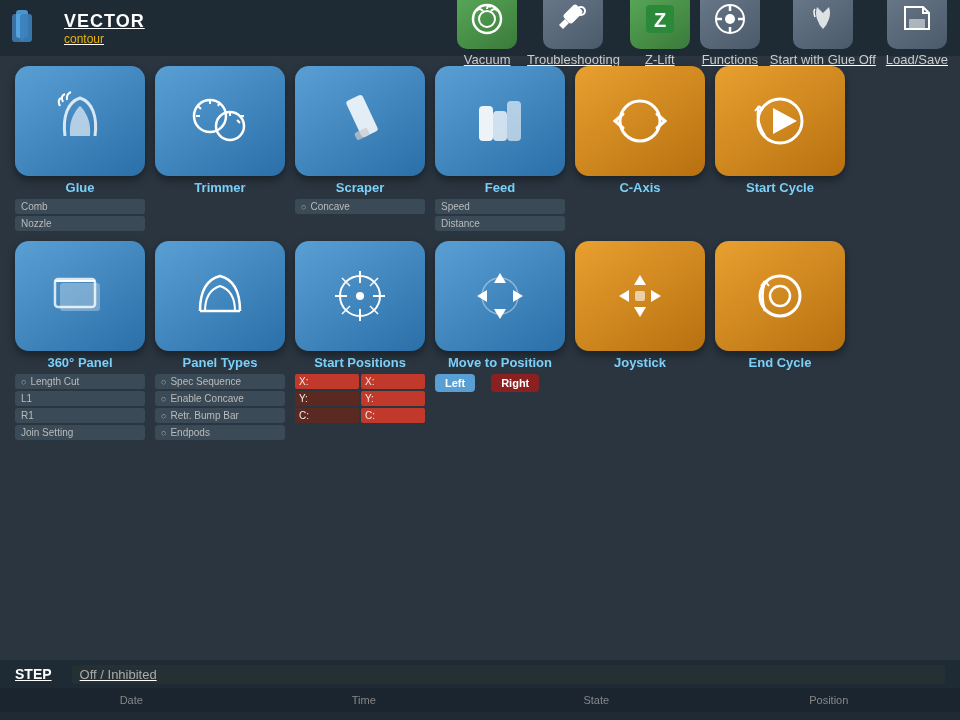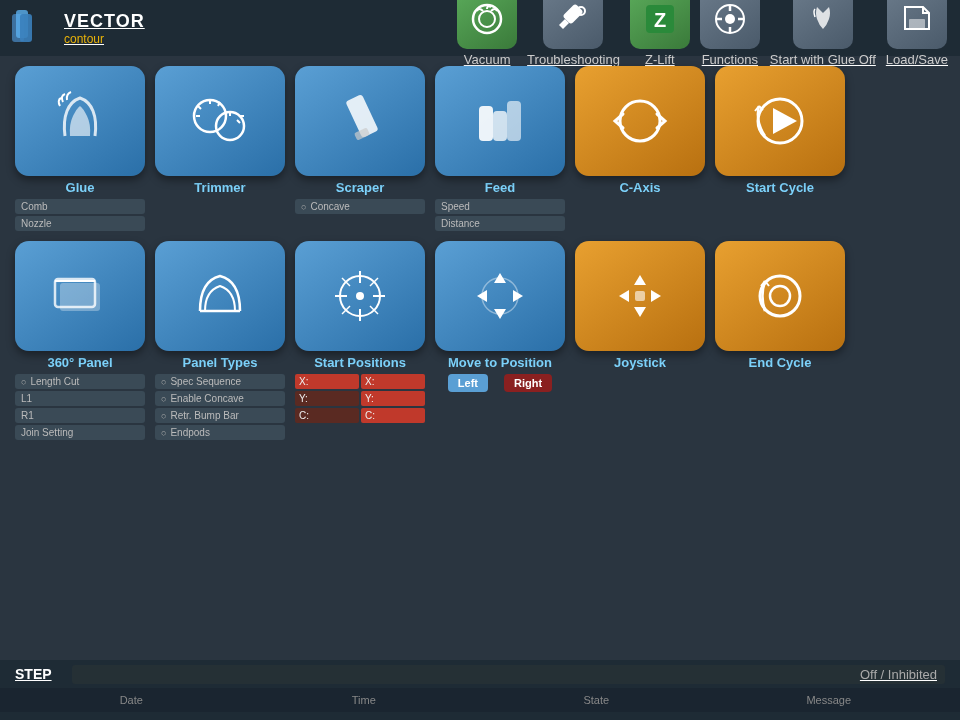--- a/index.html
+++ b/index.html
@@ -155,21 +155,21 @@
       color: #eee;
     }
     .start-pos-cell.dark { background: #5a2a22; }
 
     
     .move-pos-sub {
       width: 130px;
       margin-top: 4px;
       display: flex;
       gap: 16px;
-      justify-content: center;
+      justify-content: flex-start;
     }
     .move-btn {
       padding: 3px 10px;
       border-radius: 4px;
       font-size: 11px;
       font-weight: bold;
       cursor: pointer;
     }
     .move-btn.active { background: #5a9fd4; color: #fff; }
     .move-btn.inactive { background: #8a2020; color: #fff; }
@@ -193,21 +193,21 @@
       text-decoration: underline;
     }
     .step-label {
       font-size: 14px;
       font-weight: bold;
       color: #fff;
       margin-right: 20px;
     }
     .status-bar-center {
       flex: 1;
-      text-align: right;
+      text-align: left;
       font-size: 13px;
       color: #aaa;
       background: #253035;
       border-radius: 3px;
       padding: 2px 8px;
     }
     .footer-row {
       display: flex;
       padding: 2px 15px;
       height: 24px;
@@ -512,15 +512,15 @@
 
 <div class="bottom-bar">
   <div class="step-row">
     <span class="step-label">STEP</span>
     <div class="status-bar-center">Off / Inhibited</div>
   </div>
   <div class="footer-row">
     <span class="footer-item">Date</span>
     <span class="footer-item">Time</span>
     <span class="footer-item">State</span>
-    <span class="footer-item">Message</span>
+    <span class="footer-item">Position</span>
   </div>
 </div>
 
 </body></html>

